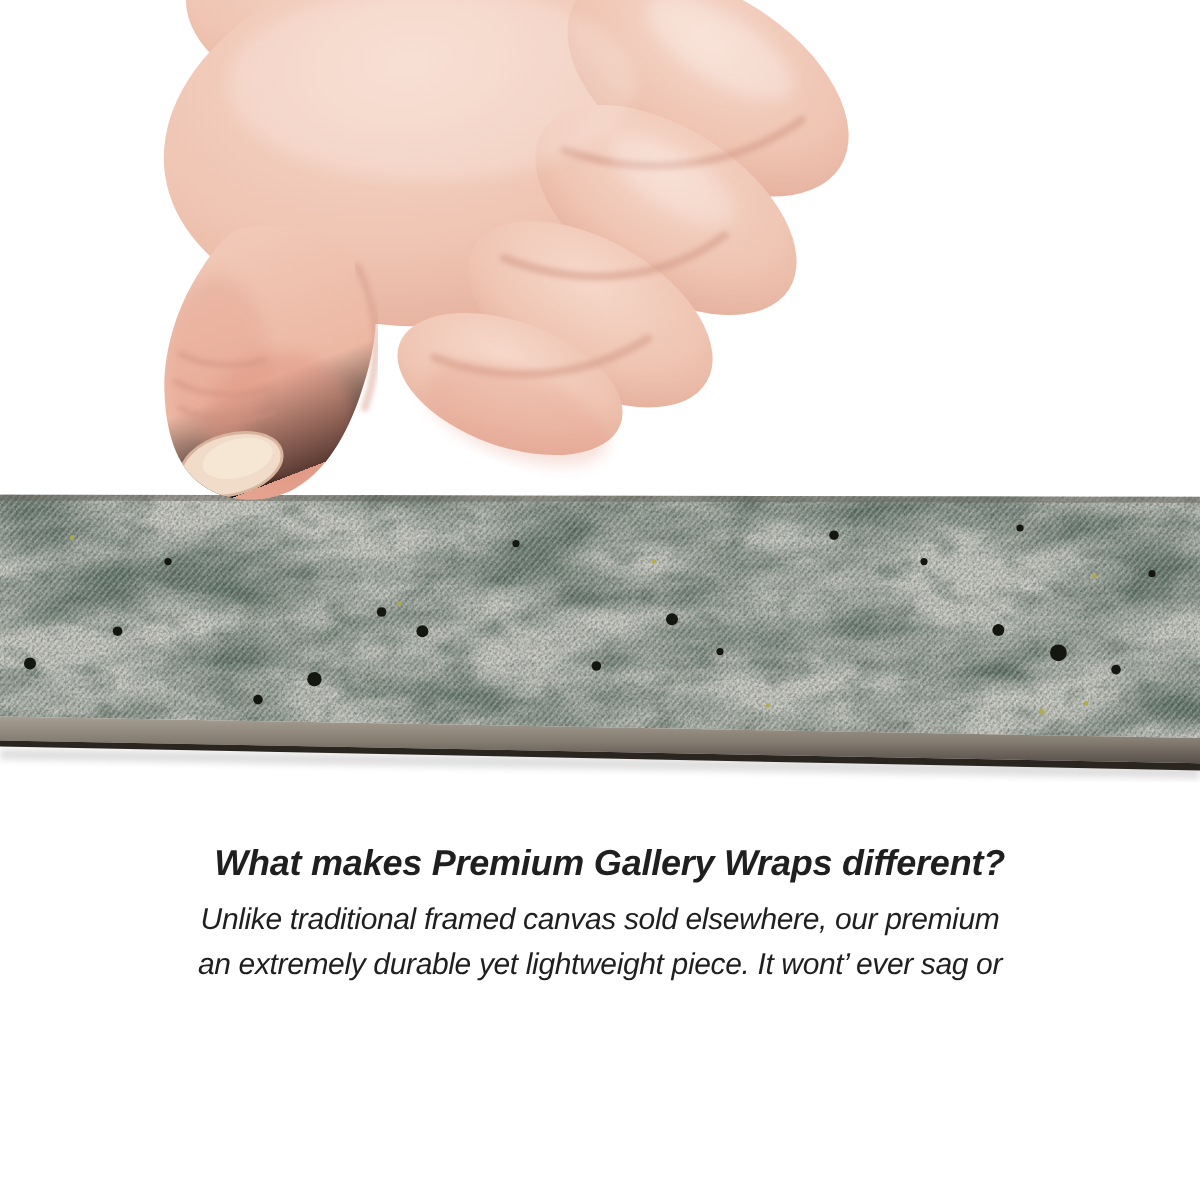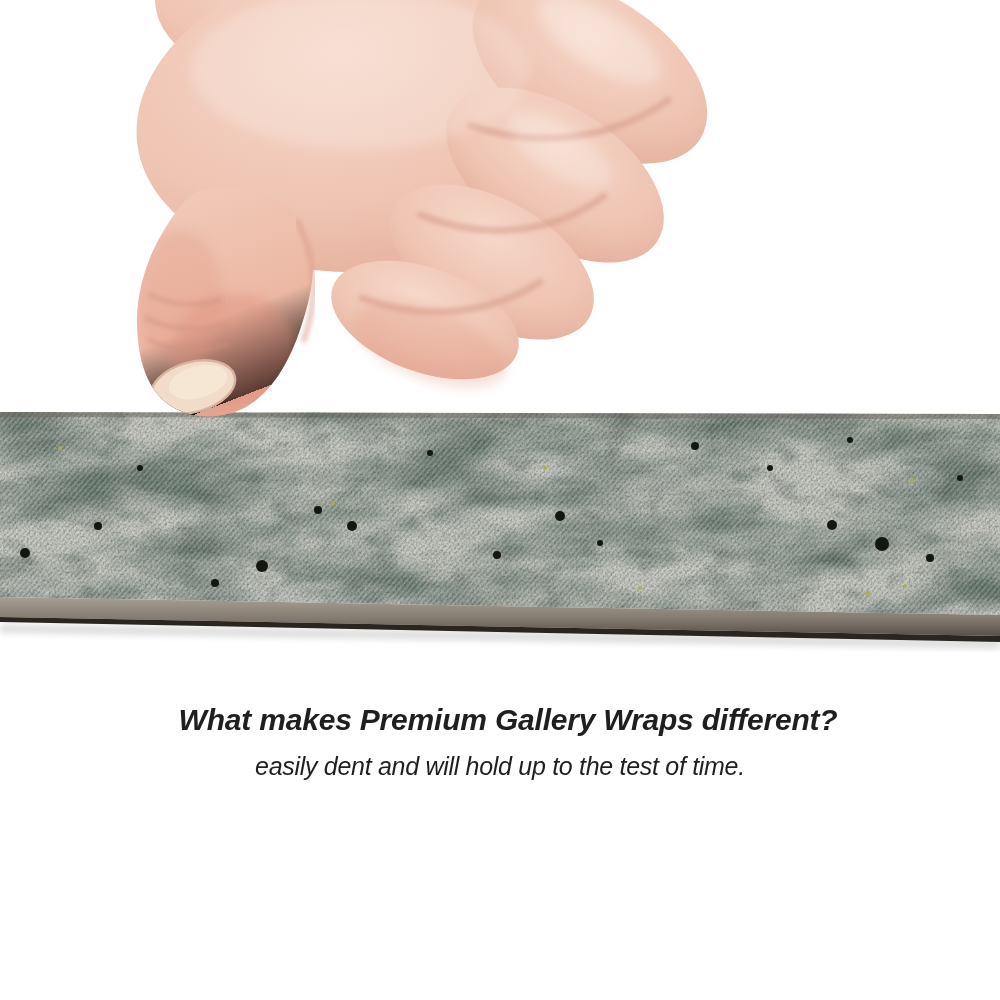--- a/index.html
+++ b/index.html
@@ -198,16 +198,17 @@
         <ellipse cx="193" cy="387" rx="43" ry="25" fill="#f1dcca" stroke="#d8b49e" stroke-width="2.5" transform="rotate(-15 193 387)"></ellipse>
         <ellipse cx="198" cy="382" rx="30" ry="16" fill="#f7e8d6" opacity="0.8" transform="rotate(-15 198 382)"></ellipse>
       </g>
 
       <path d="M298,222 C316,258 318,300 304,340" stroke="#d49a88" stroke-width="6" fill="none" opacity="0.5" filter="url(#soft2)" stroke-linecap="round"></path>
     </g>
   </svg>
 
   <div class="text-block">
     <h1 class="headline">What makes Premium Gallery Wraps different?</h1>
-    <div class="desc-line">easily dent and will hold up to the test of time.</div>
+    <div class="desc-line">Unlike traditional framed canvas sold elsewhere, our premium</div>
+    <div class="desc-line">an extremely durable yet lightweight piece. It wont’ ever sag or</div>
   </div>
 
 </div>
 
 </body></html>

